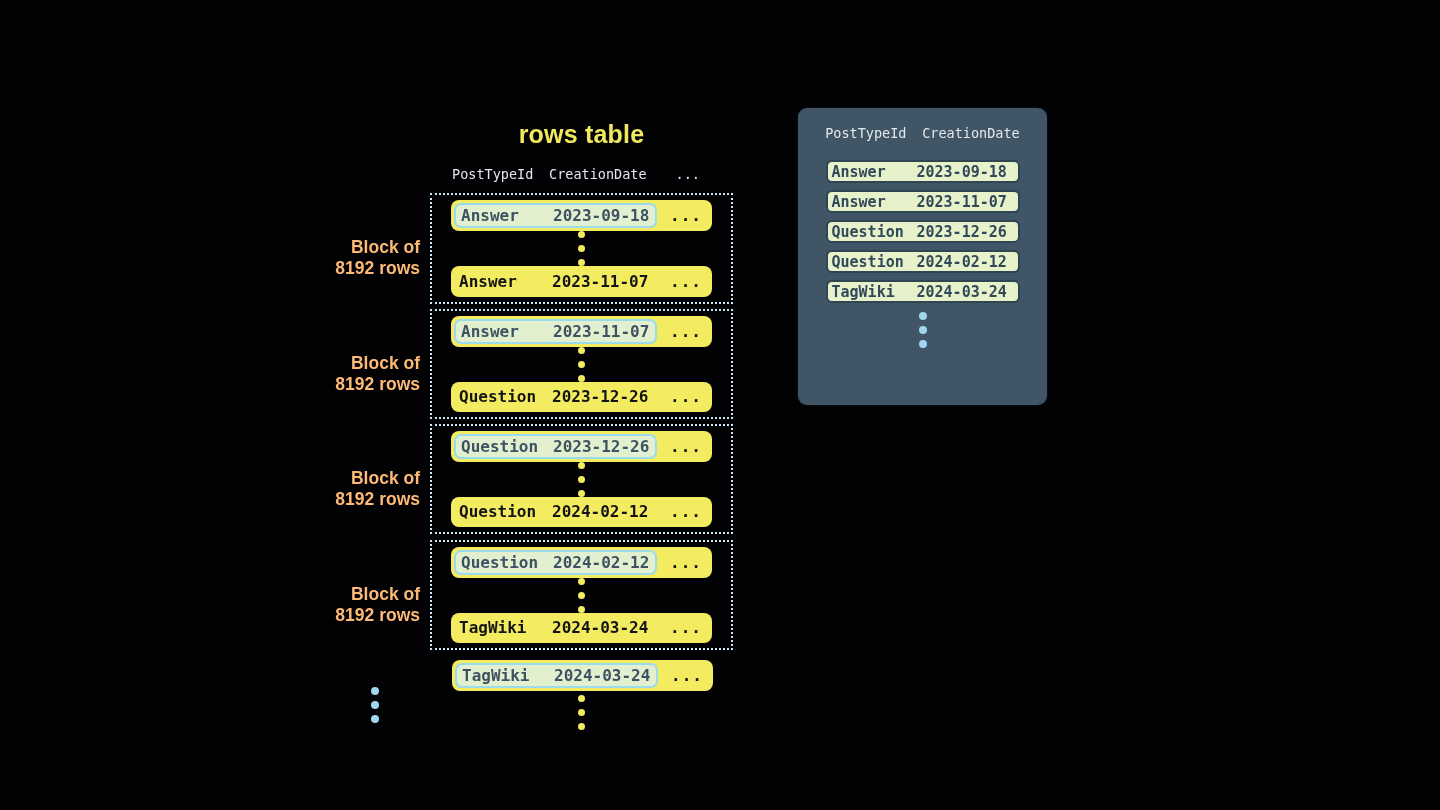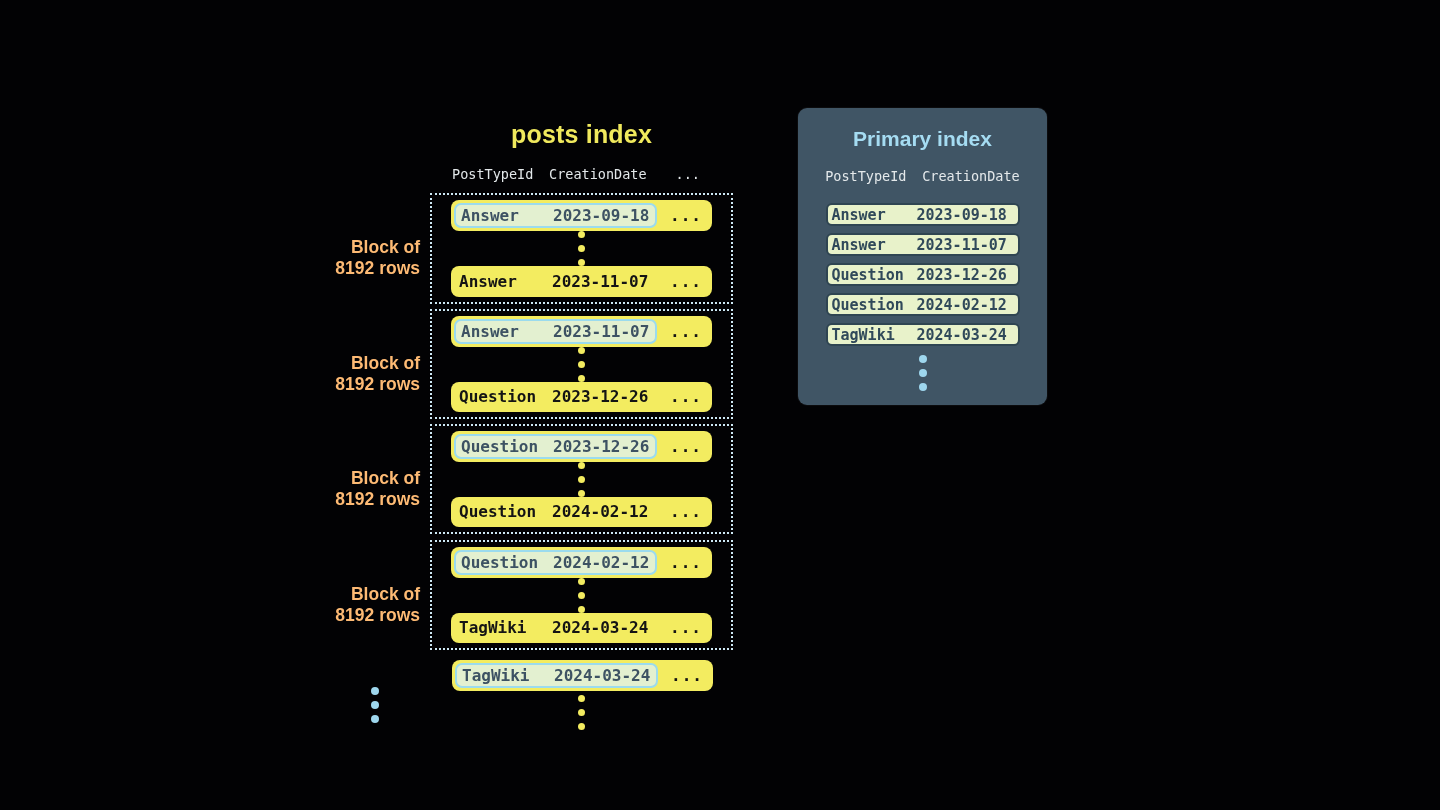--- a/index.html
+++ b/index.html
@@ -61,21 +61,21 @@
         border-radius:6px;box-sizing:border-box;display:flex;align-items:center;
         font-family:"DejaVu Sans Mono",monospace;font-weight:bold;font-size:15px;color:#30495a;}
   .irow .type{width:89px;padding-left:4px;box-sizing:border-box;}
   .panel-dots{margin-top:9px;display:flex;flex-direction:column;align-items:center;gap:6px;}
 </style>
 </head>
 <body>
 
 <div class="stage">
 
-  <div class="posts-title">posts index</div>
+  <div class="posts-title">rows table</div>
   <div class="table-header">
     <span class="c1">PostTypeId</span>
     <span class="c2">CreationDate</span>
     <span class="cmore">...</span>
   </div>
 
   <div class="block-label l1">
     <div>Block of</div>
     <div>8192 rows</div>
   </div>
@@ -185,21 +185,20 @@
     <div class="dot"></div>
     <div class="dot"></div>
   </div>
   <div class="left-dots">
     <div class="dot blue"></div>
     <div class="dot blue"></div>
     <div class="dot blue"></div>
   </div>
 
   <div class="panel">
-    <div class="panel-title">Primary index</div>
     <div class="panel-header">
       <span class="c1">PostTypeId</span>
       <span class="c2">CreationDate</span>
     </div>
     <div class="idx-rows">
       <div class="irow">
         <span class="type">Answer</span>
         <span class="date">2023-09-18</span>
       </div>
       <div class="irow">

